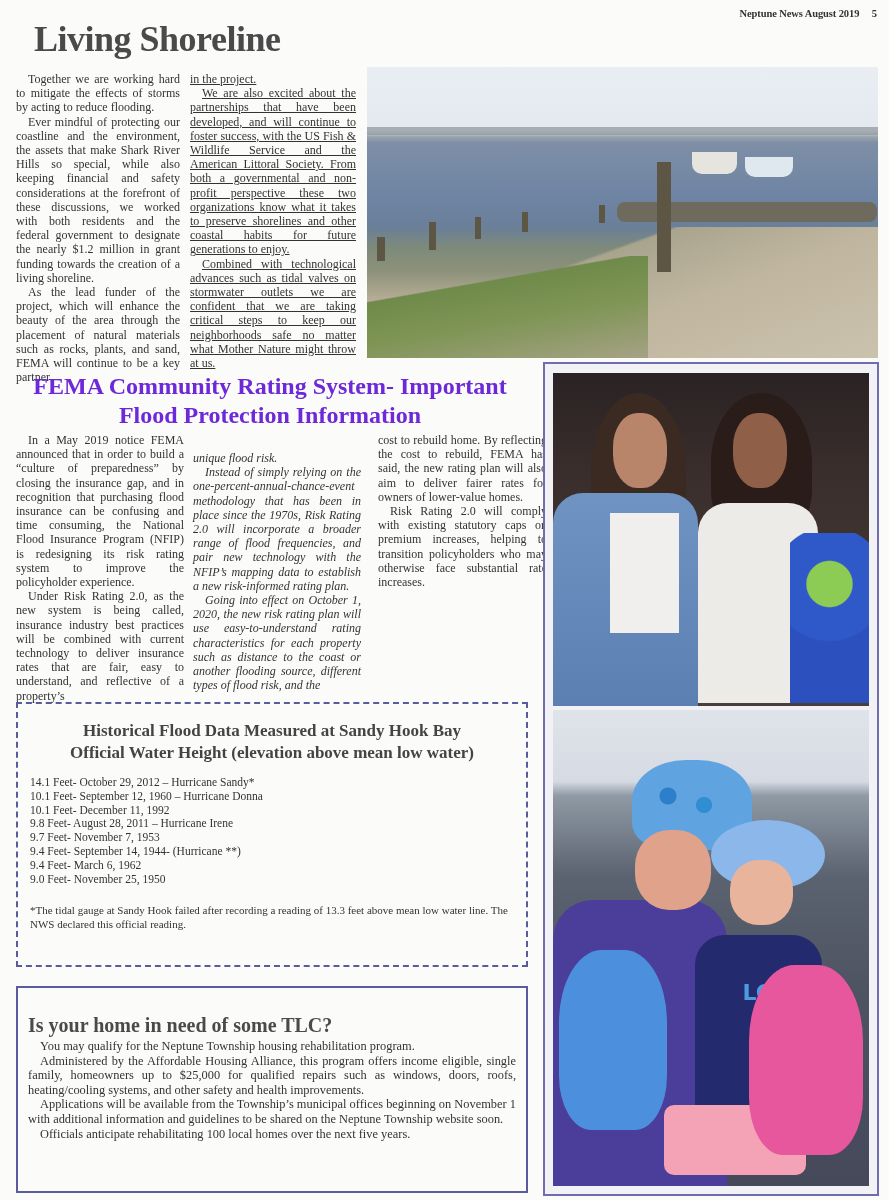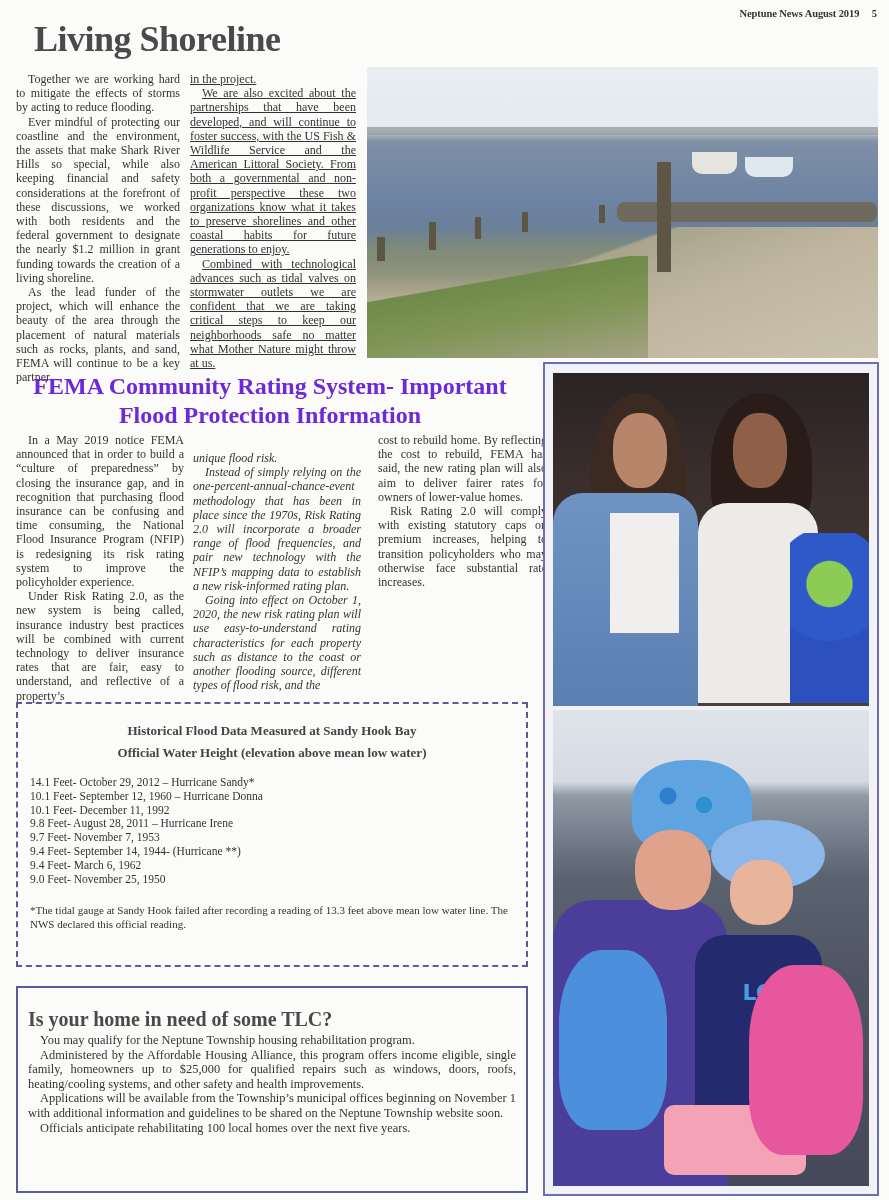--- a/index.html
+++ b/index.html
@@ -30,25 +30,25 @@
   .boat { position: absolute; background: #e6e4de; border-radius: 0 0 10px 10px; }
   .skyline { position: absolute; left: 0; top: 60px; width: 100%; height: 8px; background: #8b949a; opacity: 0.7; }
 
   .title-fema { position: absolute; left: 0; top: 372px; width: 540px; text-align: center; font-size: 24px; font-weight: bold; line-height: 29px; color: #6d28d9; }
 
   #fema-col1 { left: 16px; top: 433px; width: 168px; }
   #fema-col2 { left: 193px; top: 451px; width: 168px; font-style: italic; }
   #fema-col3 { left: 368px; top: 433px; width: 169px; margin-left: 10px; }
 
   .flood-box { position: absolute; left: 16px; top: 702px; width: 512px; height: 265px; border: 2.5px dashed #5a5a9e; padding: 10px 12px; }
-  .flood-title { text-align: center; font-size: 13px; font-weight: bold; line-height: 22px; color: #444; margin-top: 6px; }
+  .flood-title { text-align: center; font-size: 17px; font-weight: bold; line-height: 22px; color: #444; margin-top: 6px; }
   .flood-list { list-style: none; margin-top: 12px; font-size: 11.5px; line-height: 13.8px; color: #333; }
   .flood-notes { margin-top: 18px; font-size: 11px; line-height: 13.6px; color: #333; }
 
-  .tlc-box { position: absolute; left: 16px; top: 986px; width: 512px; height: 207px; border: 2px solid #5a5a9e; padding: 6px 10px; }
+  .tlc-box { position: absolute; left: 16px; top: 986px; width: 512px; height: 207px; border: 2px solid #5a5a9e; padding: 12px 10px; }
   .tlc-title { font-size: 20px; font-weight: bold; color: #4a4a4a; margin-top: 14px; margin-bottom: 2px; }
   .tlc-body { font-size: 12.4px; line-height: 14.6px; text-align: justify; color: #333; }
   .tlc-body p { text-indent: 12px; }
 
   .photo-frame { position: absolute; left: 543px; top: 362px; width: 336px; height: 834px; border: 2px solid #6d6db0; background: #f2f2f6; }
   #girls-photo { left: 553px; top: 373px; width: 316px; height: 333px;
     background: radial-gradient(ellipse at 30% 35%, #b8856a 0 10%, transparent 11%),
                 radial-gradient(ellipse at 66% 32%, #8c5a43 0 10%, transparent 11%),
                 linear-gradient(180deg, #2a2224 0%, #3a2e2c 30%, #4b3f3a 100%); }
   .jacket { position: absolute; left: 0; top: 120px; width: 46%; height: 213px; background: linear-gradient(180deg,#6f93c2,#5b7fb1); border-radius: 30px 30px 0 0; }

